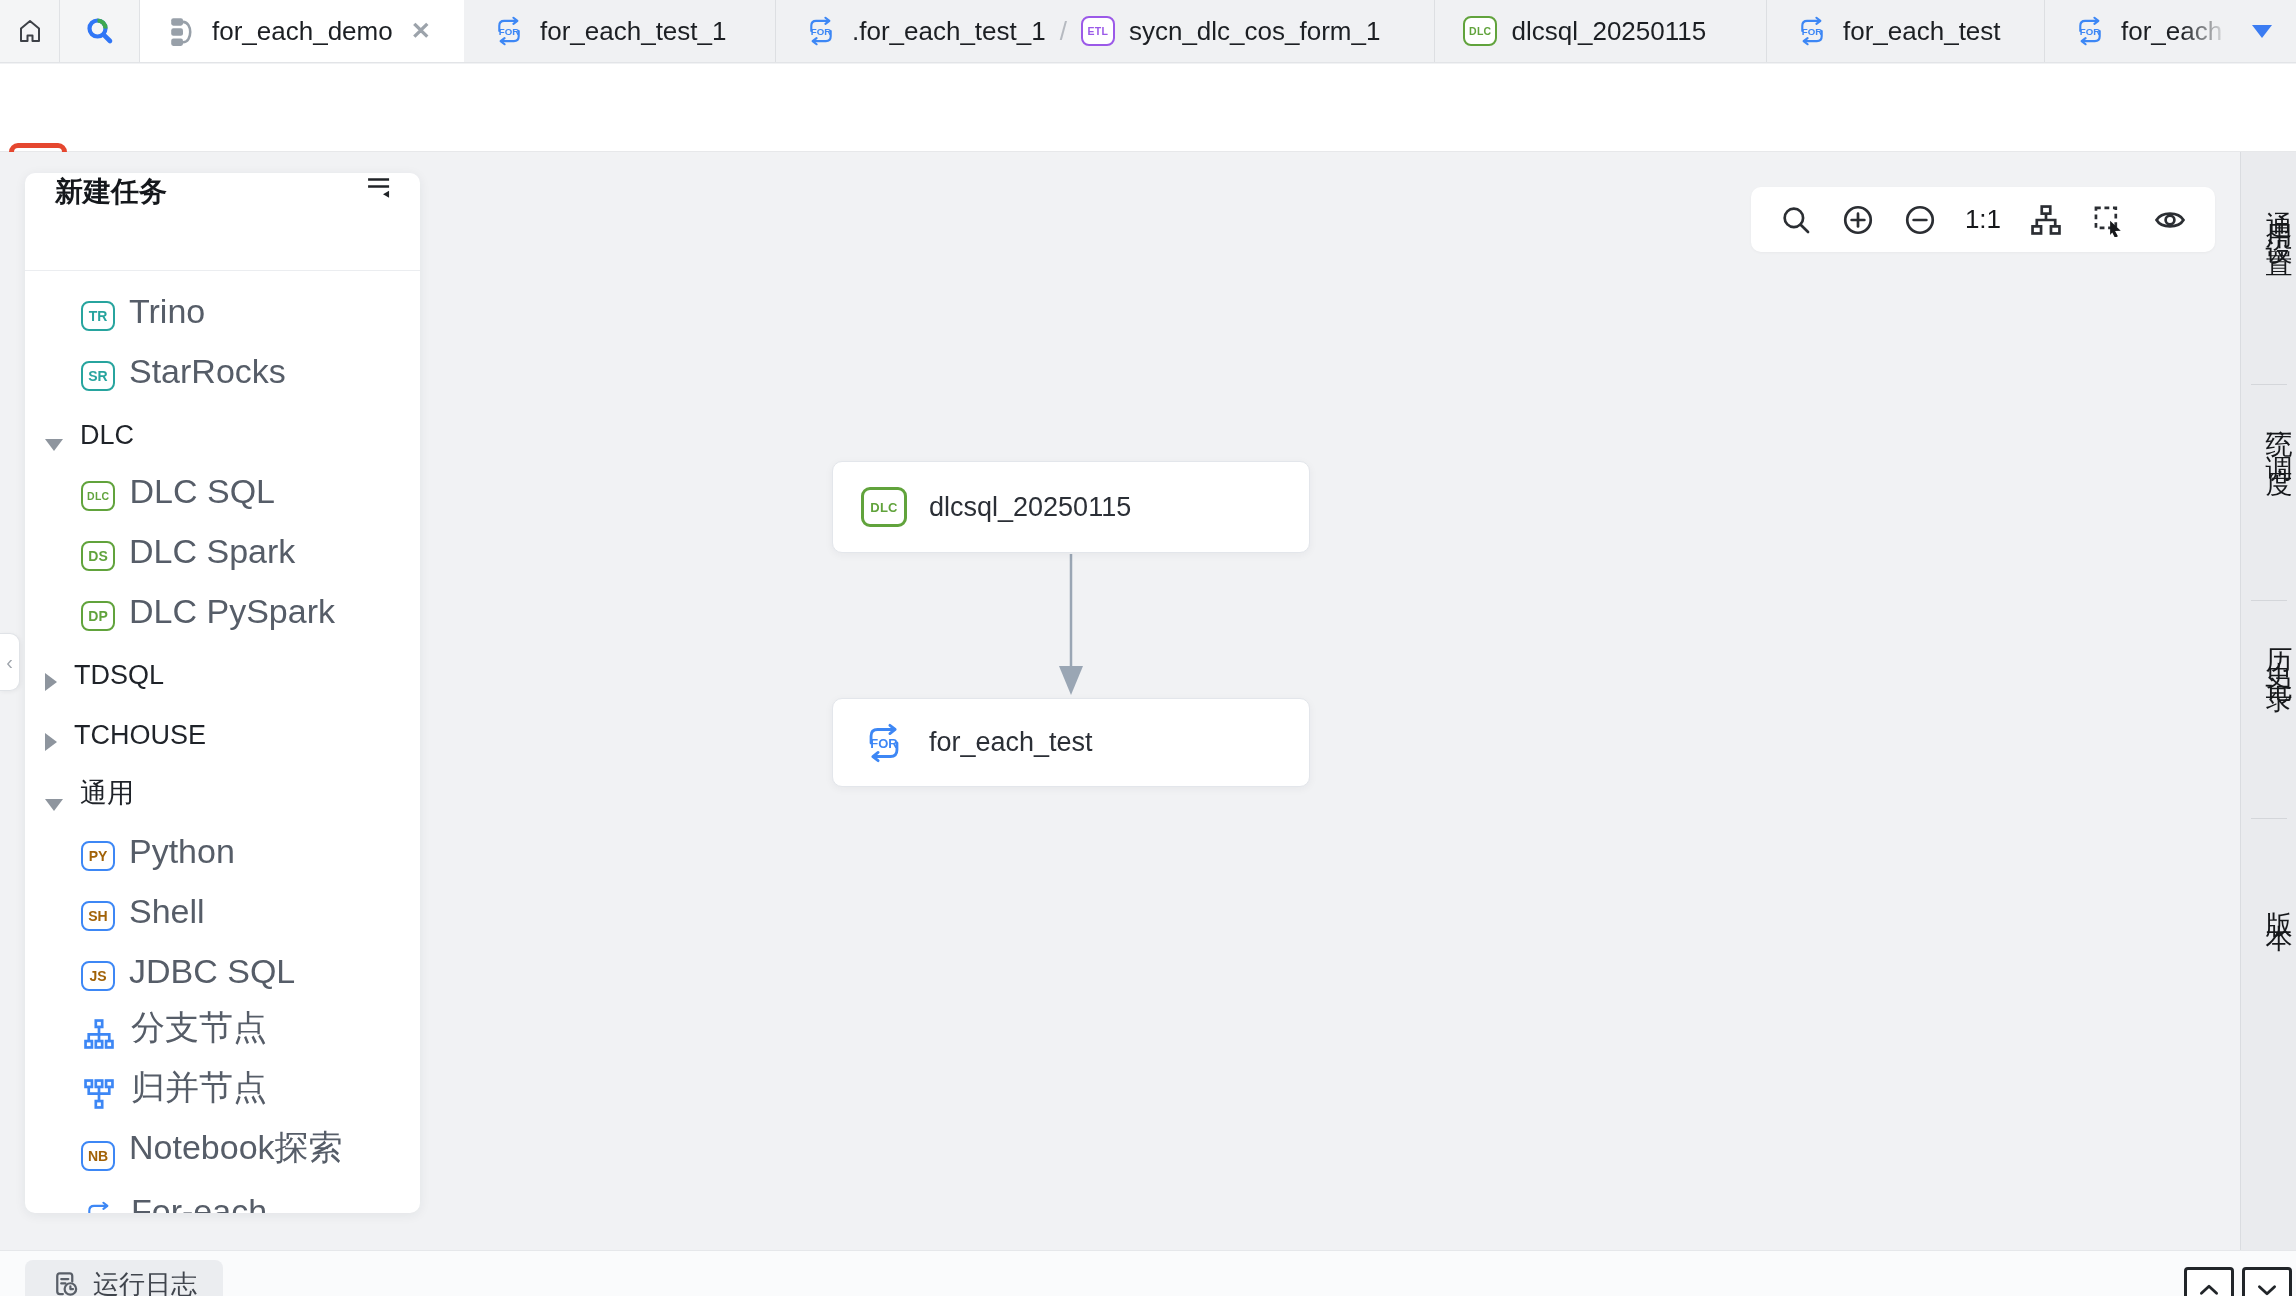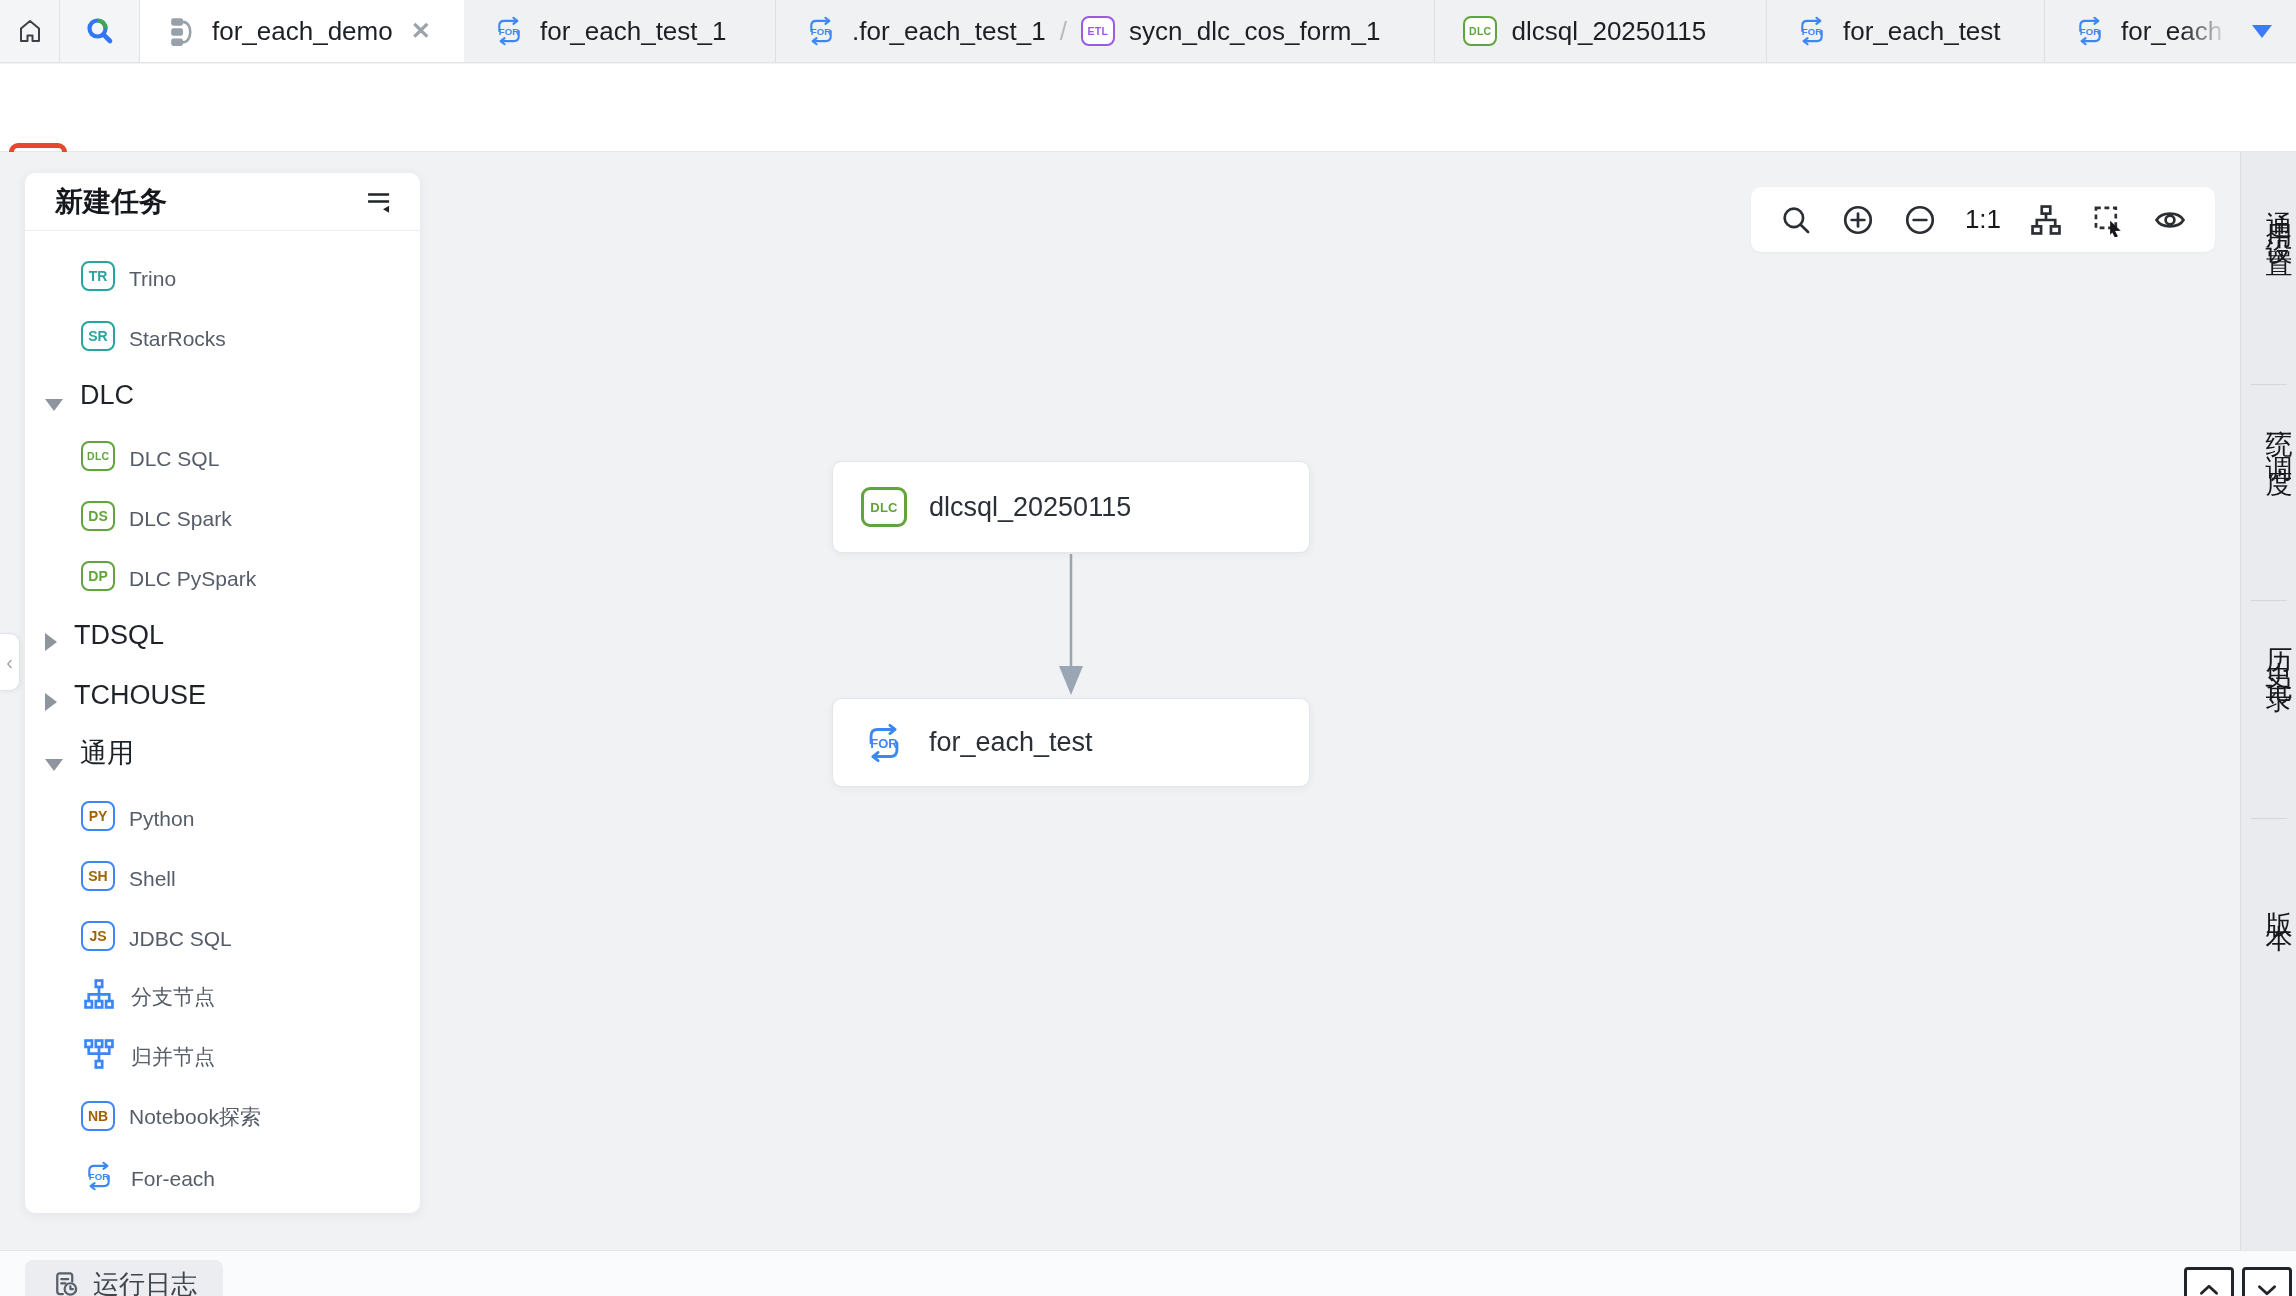--- a/index.html
+++ b/index.html
@@ -53,27 +53,27 @@
   .edge-layer { position:absolute; left:0; top:0; width:2240px; height:1098px; pointer-events:none; }
 
   
   .pill { position:absolute; left:1751px; top:35px; width:464px; height:65px; background:#fff; border-radius:10px;
           display:flex; align-items:center; justify-content:space-evenly; box-shadow:0 1px 3px rgba(0,0,0,.04); }
   .pill .zoomtxt { font-size:26px; color:#16181b; }
 
   
   .panel { position:absolute; left:25px; top:21px; width:395px; height:1040px; background:#fff;
            border-radius:10px; box-shadow:0 2px 12px rgba(30,40,60,.07); overflow:hidden; }
-  .panel-head { height:58px; display:flex; align-items:center; justify-content:space-between;
+  .panel-head { height:98px; display:flex; align-items:flex-start; justify-content:space-between;
                 padding:0 28px 0 30px; border-bottom:1px solid #ebedf0; }
   .panel-title { font-size:28px; font-weight:bold; color:#15181c; }
   .side-row { height:60px; display:flex; align-items:flex-end; }
   .side-row.leaf { padding-left:56px; }
   .side-row.group { padding-left:20px; }
-  .leaf-label { margin-left:14px; font-size:21px; color:#565d68; }
+  .leaf-label { margin-left:14px; font-size:34px; color:#565d68; }
   .group-label { margin-left:17px; font-size:27px; color:#1f2329; }
   .tri { width:0; height:0; flex:none; }
   .tri.down { border-left:9px solid transparent; border-right:9px solid transparent; border-top:12px solid #8e959e; }
   .tri.right { border-top:9px solid transparent; border-bottom:9px solid transparent; border-left:12px solid #8e959e; }
   .svg-slot { width:36px; display:flex; justify-content:center; flex:none; }
 
   
   .edge-handle { position:absolute; left:0; top:481px; width:20px; height:58px; background:#fff;
                  border:1px solid #e0e3e7; border-left:none; border-radius:0 10px 10px 0;
                  display:flex; align-items:center; justify-content:center; color:#a0a6ad; font-size:20px;

